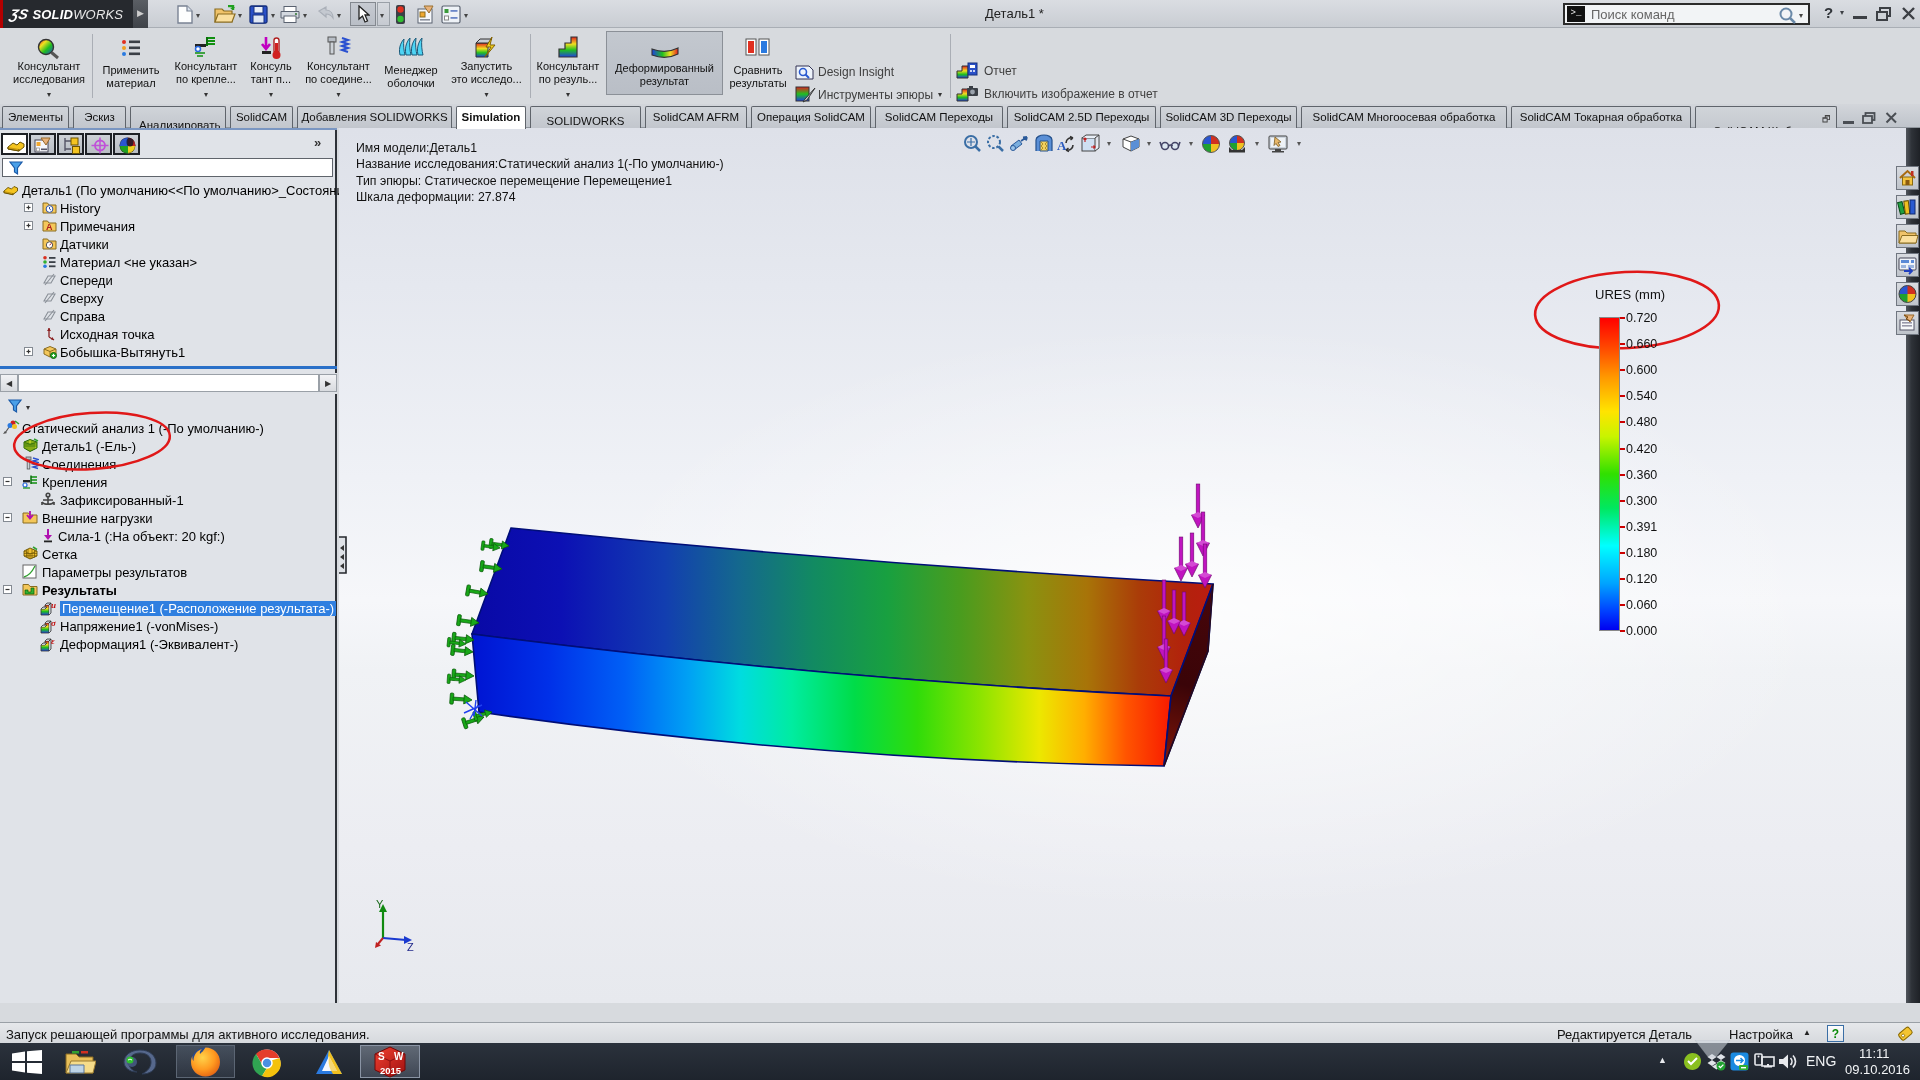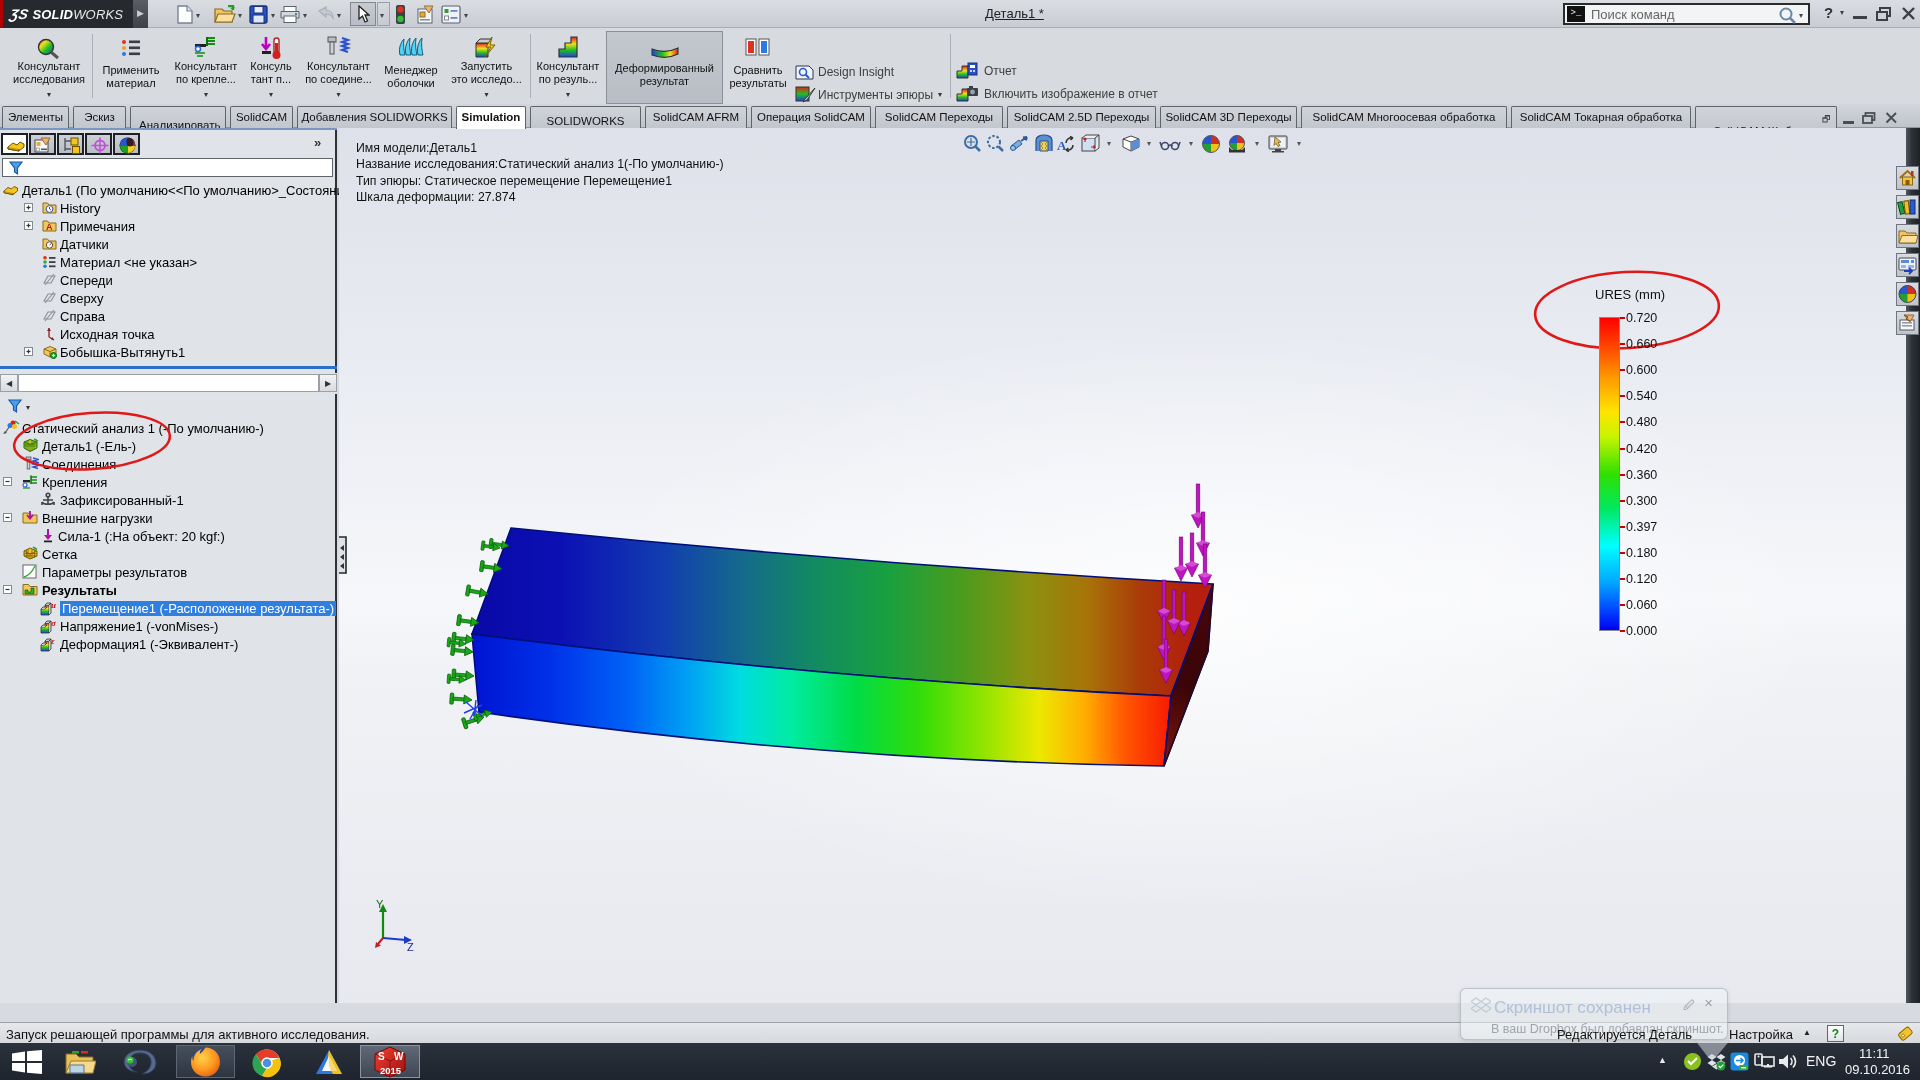--- a/index.html
+++ b/index.html
@@ -17,21 +17,21 @@
 #searchbox .term { position:absolute; left:2px; top:1px; width:18px; height:16px; background:#111; color:#eee; font-size:9px; line-height:15px; text-align:center; font-family:"Liberation Mono",monospace; }
 #searchbox .ph { position:absolute; left:26px; top:2px; font-size:13px; color:#666; }
 .winbtn { position:absolute; top:6px; color:#3c3f44; font-size:14px; }
 
 
 #ribbon { position:absolute; left:0; top:28px; width:1920px; height:76px; background:#d7dade; }
 .rbtn { position:absolute; top:2px; height:72px; text-align:center; color:#111; font-size:11px; }
 .rbtn .lbl { position:absolute; left:0; right:0; top:30px; line-height:12.5px; }
 .rbtn .dd { position:absolute; left:0; right:0; top:60px; font-size:8px; color:#333; }
 .rsep { position:absolute; top:6px; width:1px; height:64px; background:#aaaeb5; }
-#defbtn { position:absolute; left:606px; top:3px; width:117px; height:73px; background:linear-gradient(#c3c8cf,#b9bec6); border:1px solid #8b9097; text-align:center; font-size:11px; color:#111; }
+#defbtn { position:absolute; left:606px; top:3px; width:117px; height:64px; background:linear-gradient(#c3c8cf,#b9bec6); border:1px solid #8b9097; text-align:center; font-size:11px; color:#111; }
 .rsmall { position:absolute; font-size:12px; color:#404040; white-space:nowrap; }
 
 
 #tabbar { position:absolute; left:0; top:104px; width:1920px; height:24px; background:linear-gradient(#d3d6db,#bfc4cb); border-bottom:1px solid #8f959c; }
 .ctab { position:absolute; top:2px; height:22px; background:linear-gradient(#d0d4d9,#c2c6cd); border:1px solid #5f646b; border-bottom:none; font-size:11.5px; color:#111; text-align:center; line-height:21px; padding:0 10px; border-radius:2px 2px 0 0; }
 .ctab.active { background:#fff; font-weight:bold; height:23px; z-index:2; }
 
 
 #lpanel { position:absolute; left:0; top:128px; width:337px; height:875px; background:#e0e3e8; border-right:2px solid #2e3238; }
 .ltab { position:absolute; top:5px; width:27px; height:22px; background:linear-gradient(#cdd1d7,#b8bdc4); border:2px solid #1d2025; }
@@ -77,21 +77,21 @@
 </style></head>
 <body>
 <div id="stage">
 
   <div id="titlebar">
     <div id="swlogo">
         <div class="red"></div>
         <div class="txt"><span style="display:inline-block;transform:skewX(-12deg)">ƷS</span> <span style="font-size:13px">SOLID<span style="font-weight:normal;color:#e8e8e8">WORKS</span></span></div>
       </div>
     <div style="position:absolute;left:133px;top:0;width:15px;height:28px;background:linear-gradient(#5a5e64,#3e4248);color:#ccc;font-size:9px;line-height:27px;text-align:center;">▶</div>
-    <span class="ttl" style="left:985px;text-decoration:underline;">Деталь1 *</span>
+    <span class="ttl" style="left:985px;">Деталь1 *</span>
     <div id="qtools">
         <svg class="abs" style="left:176px;top:5px" width="18" height="19">
           <path d="M2,1 L11,1 L16,6 L16,18 L2,18 Z" fill="#fdfefe" stroke="#7a8394" stroke-width="1.4"></path>
           <path d="M11,1 L11,6 L16,6" fill="#dbe4ee" stroke="#7a8394" stroke-width="1.2"></path>
         </svg>
         <span class="abs" style="left:196px;top:11px;font-size:8px;color:#444">▾</span>
         <svg class="abs" style="left:214px;top:5px" width="22" height="19">
           <path d="M1,4 L8,4 L10,6 L18,6 L18,17 L1,17 Z" fill="#f0c36a" stroke="#8a6c20" stroke-width="1.2"></path>
           <path d="M1,17 L4,9 L21,9 L18,17 Z" fill="#fadf9e" stroke="#8a6c20" stroke-width="1.2"></path>
           <path d="M14,1 L19,1 L19,5" fill="none" stroke="#1fa01f" stroke-width="2.4"></path>
@@ -783,21 +783,21 @@
         <div class="ltick" style="top:102.3px">0.540</div>
         <div class="rtick" style="top:108.3px"></div>
         <div class="ltick" style="top:128.4px">0.480</div>
         <div class="rtick" style="top:134.4px"></div>
         <div class="ltick" style="top:154.5px">0.420</div>
         <div class="rtick" style="top:160.5px"></div>
         <div class="ltick" style="top:180.6px">0.360</div>
         <div class="rtick" style="top:186.6px"></div>
         <div class="ltick" style="top:206.7px">0.300</div>
         <div class="rtick" style="top:212.7px"></div>
-        <div class="ltick" style="top:232.8px">0.397</div>
+        <div class="ltick" style="top:232.8px">0.391</div>
         <div class="rtick" style="top:238.8px"></div>
         <div class="ltick" style="top:258.9px">0.180</div>
         <div class="rtick" style="top:264.9px"></div>
         <div class="ltick" style="top:285.0px">0.120</div>
         <div class="rtick" style="top:291.0px"></div>
         <div class="ltick" style="top:311.1px">0.060</div>
         <div class="rtick" style="top:317.1px"></div>
         <div class="ltick" style="top:337.2px">0.000</div>
         <div class="rtick" style="top:343.2px"></div>
     </div>
@@ -1059,26 +1059,17 @@
       </svg>
       <svg class="abs" style="left:1778px;top:9px" width="19" height="19">
         <path d="M1,7 L5,7 L10,2.5 L10,16.5 L5,12 L1,12 Z" fill="#e8eaee"></path>
         <path d="M12.5,6 A5,5 0 0 1 12.5,13 M15,3.5 A8.5,8.5 0 0 1 15,15.5" stroke="#e8eaee" stroke-width="1.7" fill="none"></path>
       </svg>
       <span class="traytxt" style="left:1806px;top:10px;font-size:14px">ENG</span>
       <span class="traytxt" style="left:1859px;top:3px;font-size:13px">11:11</span>
       <span class="traytxt" style="left:1845px;top:19px;font-size:13px">09.10.2016</span>
     </div>
 
-  <div id="dpopup">
-    <div class="abs" style="left:33px;top:9px;font-size:17px;color:rgba(142,168,205,0.62)">Скриншот сохранен</div>
-    <div class="abs" style="left:30px;top:33px;font-size:12.5px;color:rgba(140,146,156,0.8);white-space:nowrap">В ваш Dropbox был добавлан скриншот.</div>
-    <svg class="abs" style="left:10px;top:8px" width="20" height="18" opacity="0.4">
-        <path d="M5,1 L10,4.5 L5,8 L0,4.5 Z M15,1 L20,4.5 L15,8 L10,4.5 Z M5,8 L10,11.5 L5,15 L0,11.5 Z M15,8 L20,11.5 L15,15 L10,11.5 Z" fill="none" stroke="#8a9ab0" stroke-width="1.2"></path>
-      </svg>
-    <span class="abs" style="left:222px;top:8px;font-size:11px;color:rgba(120,126,136,0.7)">🖉</span>
-    <span class="abs" style="left:243px;top:8px;font-size:11px;color:rgba(120,126,136,0.7)">✕</span>
-  </div>
   <svg class="abs" style="left:1690px;top:1040px" width="46" height="19">
       <polygon points="5,0 40,0 26,17 18,17" fill="rgba(210,216,224,0.55)" stroke="rgba(150,155,165,0.4)" stroke-width="0.5"></polygon>
     </svg>
 
 </div>
 
 </body></html>

